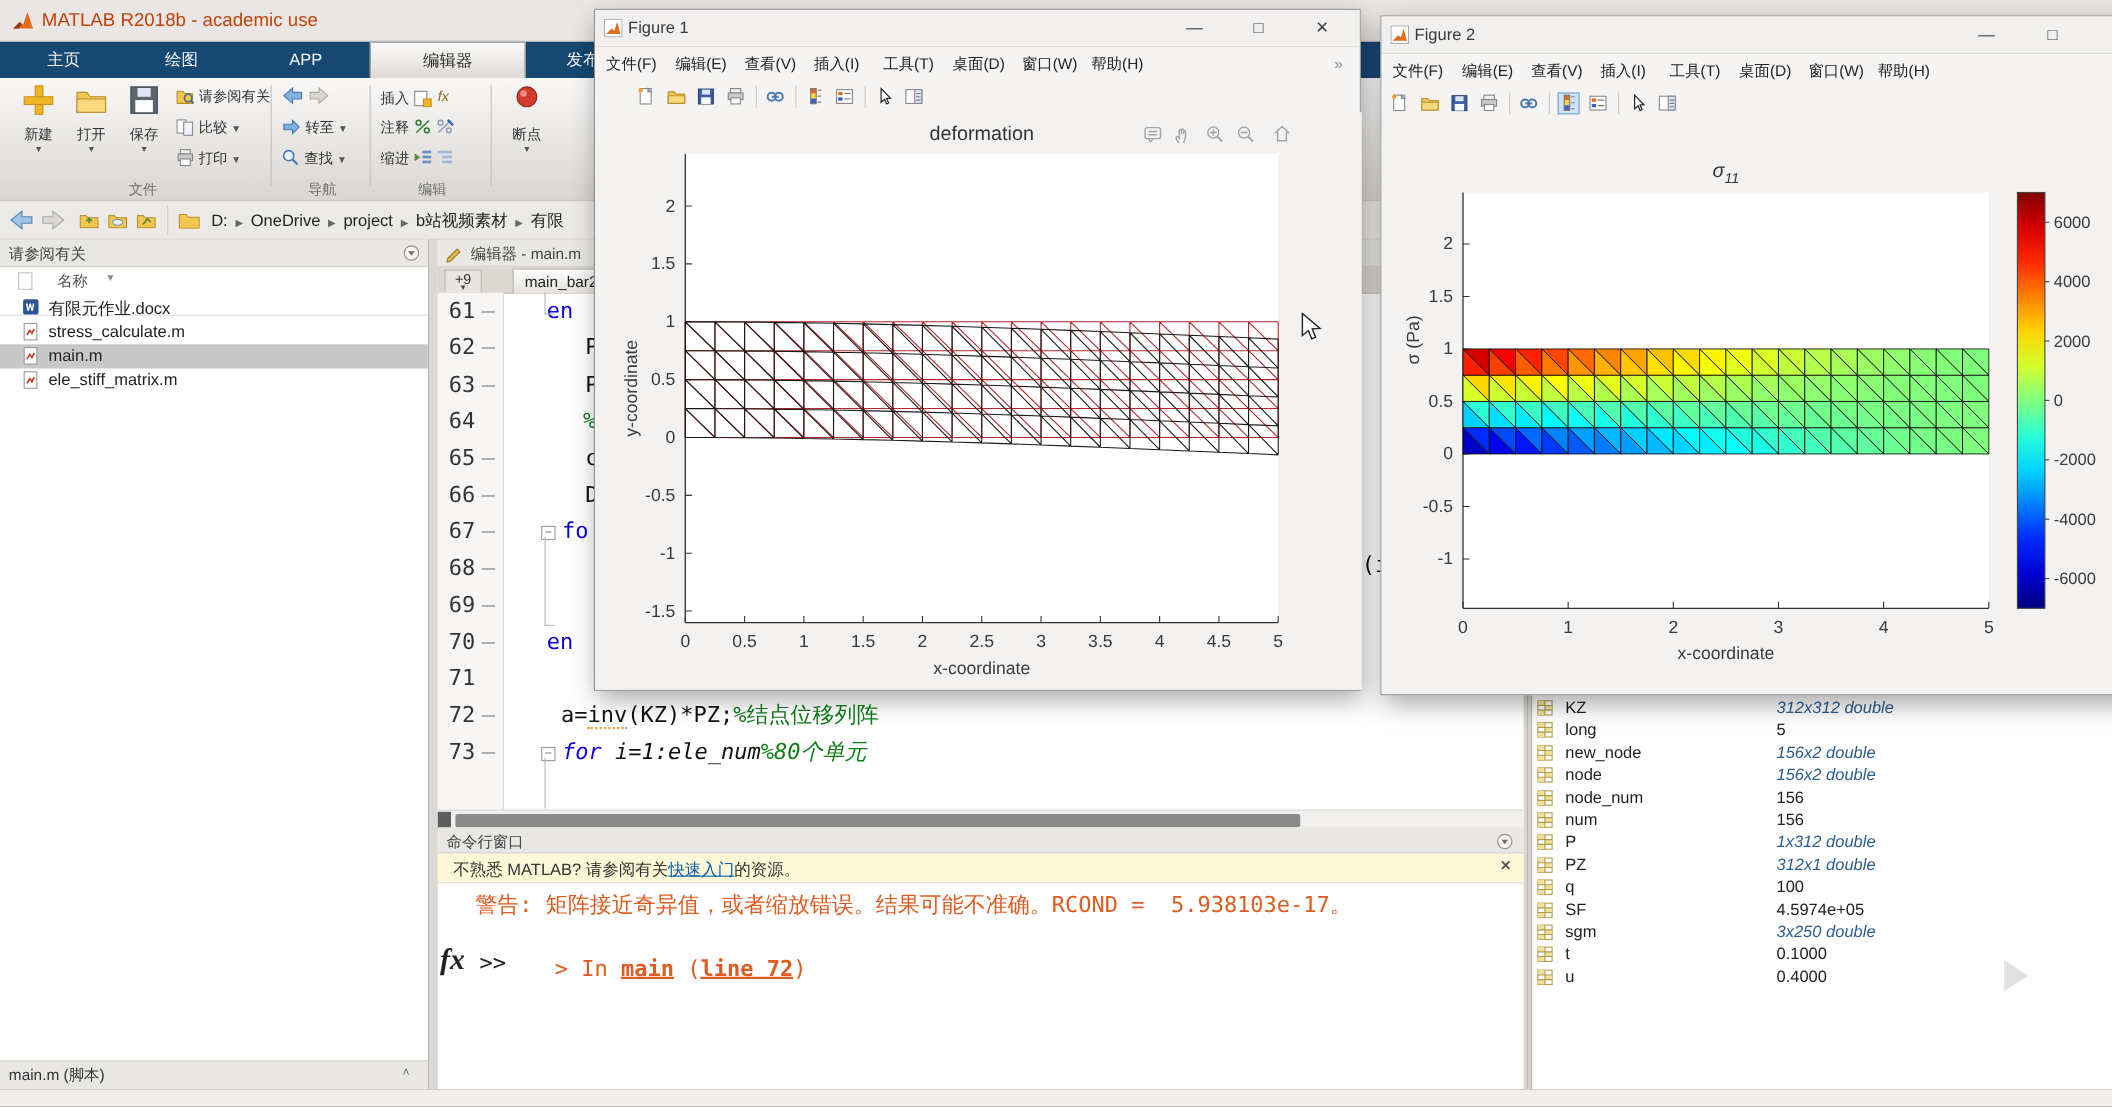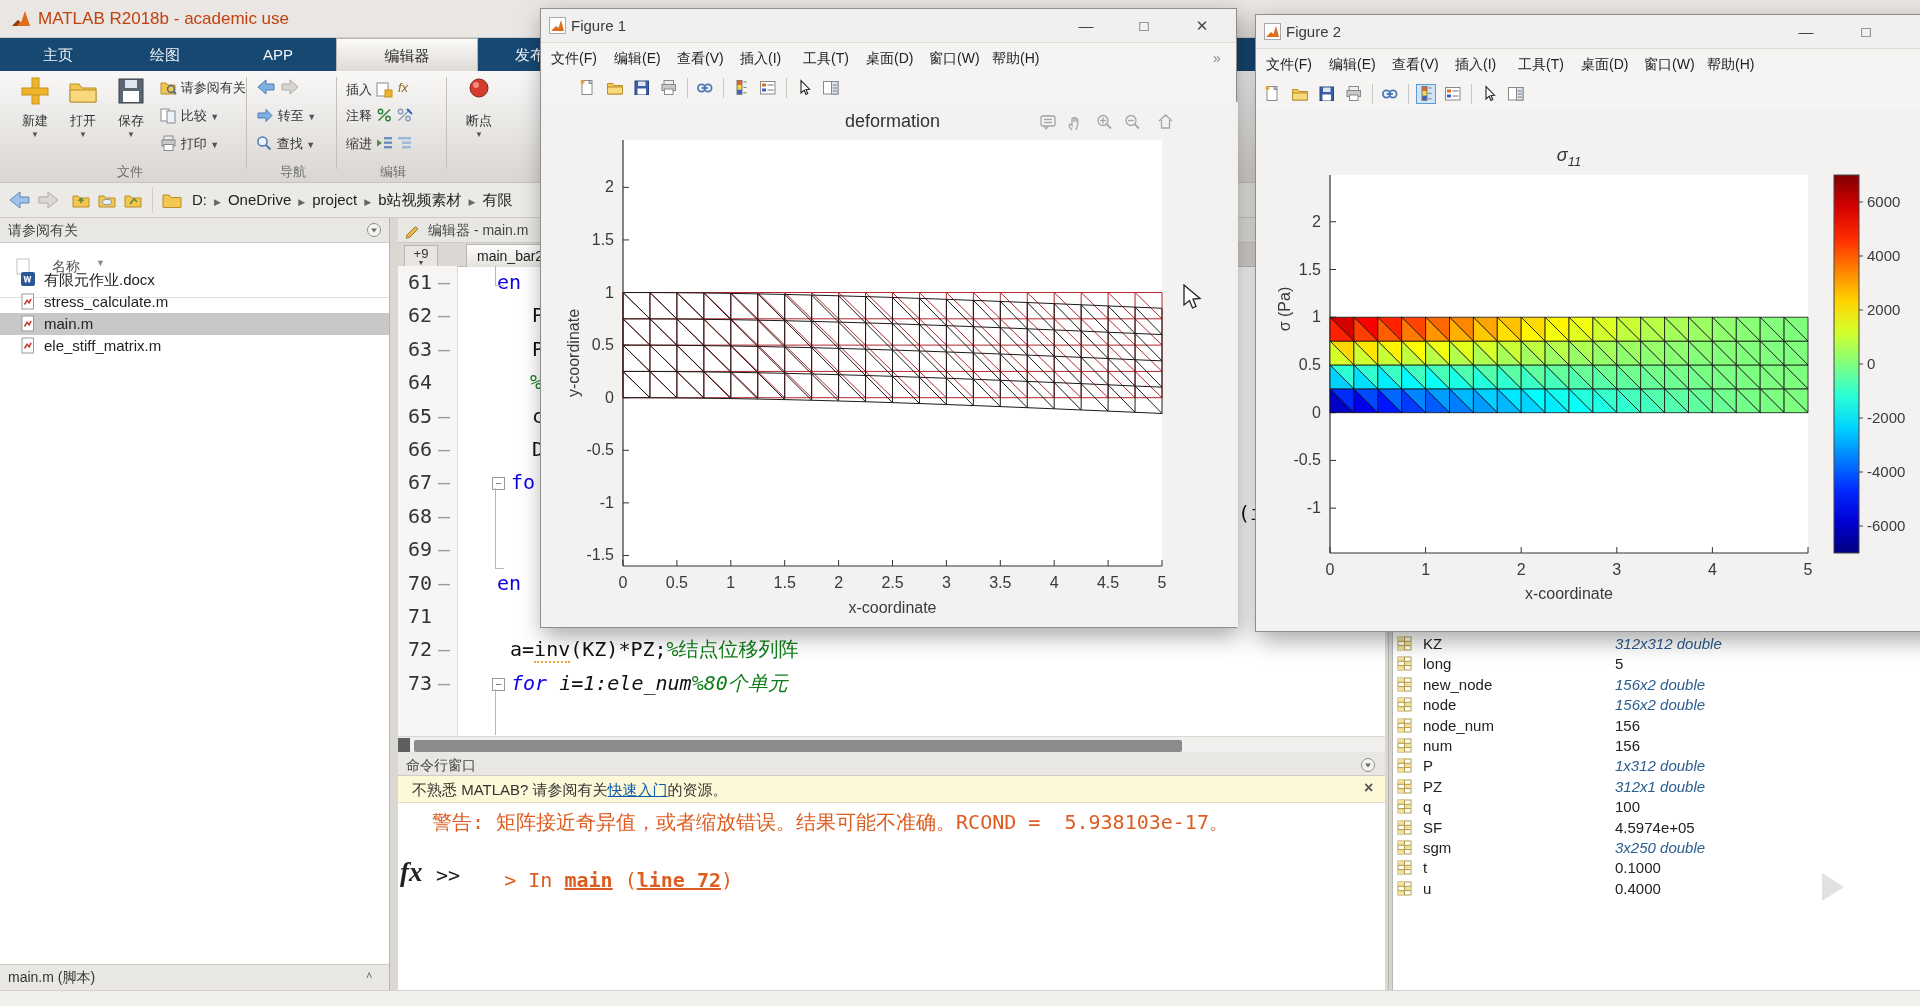--- a/index.html
+++ b/index.html
@@ -20,21 +20,21 @@
   .rbig .bdown{font-size:8px;color:#555;}
   .rsmall{position:absolute;height:22px;font-size:13px;color:#333;white-space:nowrap;}
   .rsmall .dd{color:#555;font-size:9px;}
   .glabel{position:absolute;top:92px;font-size:13px;color:#6f6f6f;text-align:center;}
   #addrbar{left:0;top:183px;width:1920px;height:35px;background:#eceae7;border-bottom:1px solid #cfccc8;}
   .crumb{font-size:15px;color:#222;}
   .crumbsep{font-size:9px;color:#666;margin:0 7px;}
   
   #leftpanel{left:0;top:218px;width:390px;height:772px;background:#fff;border-right:1px solid #b9b6b2;}
   .panelhdr{background:#e9e7e4;border-bottom:1px solid #cfccc8;font-size:14px;color:#444;}
-  #namehdr{position:absolute;left:0;top:36px;width:100%;height:44px;background:#fff;border-bottom:1px solid #dedede;font-size:14px;color:#555;}
+  #namehdr{position:absolute;left:0;top:25px;width:100%;height:44px;background:#fff;border-bottom:1px solid #dedede;font-size:14px;color:#555;}
   .filerow{position:absolute;left:0;width:100%;height:22px;font-size:15px;color:#222;}
   .filerow.sel{background:#c8c8c8;}
   .filerow .ic{position:absolute;left:20px;top:2px;}
   .filerow .fname{position:absolute;left:44px;top:2px;}
   #leftfooter{left:0;top:746px;width:100%;height:26px;background:#e9e7e4;border-top:1px solid #cfccc8;font-size:14px;color:#333;}
   #bottomstrip{left:0;top:990px;width:1920px;height:16px;background:#f1efec;border-top:1px solid #d4d1cd;}
   
   #editor{left:398px;top:218px;width:987px;height:537px;background:#fff;}
   #edhdr{left:0;top:0;width:100%;height:25px;}
   #edtabs{position:absolute;left:0;top:25px;width:100%;height:24px;background:#dbd8d4;border-bottom:1px solid #c2bfbb;}

